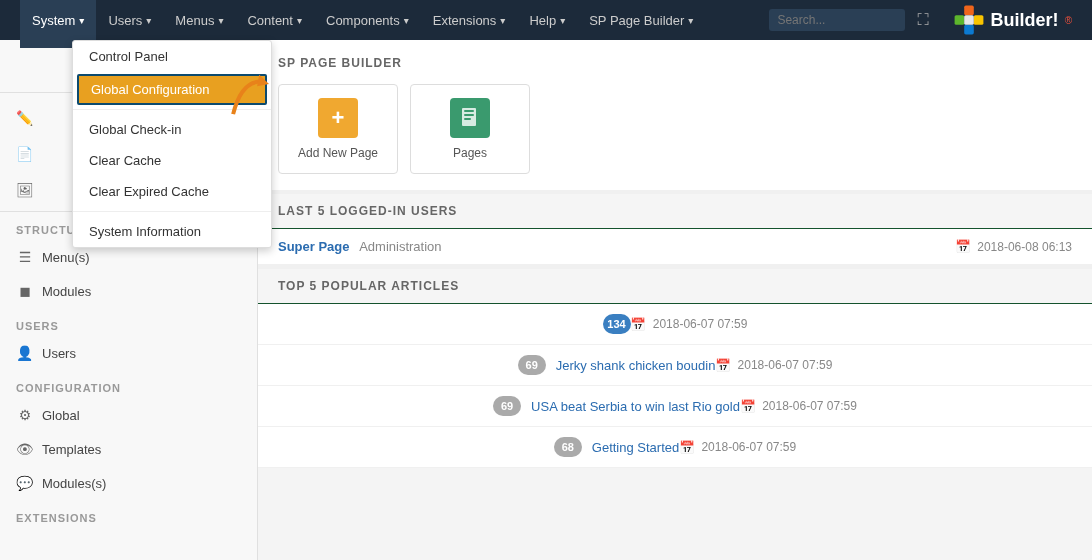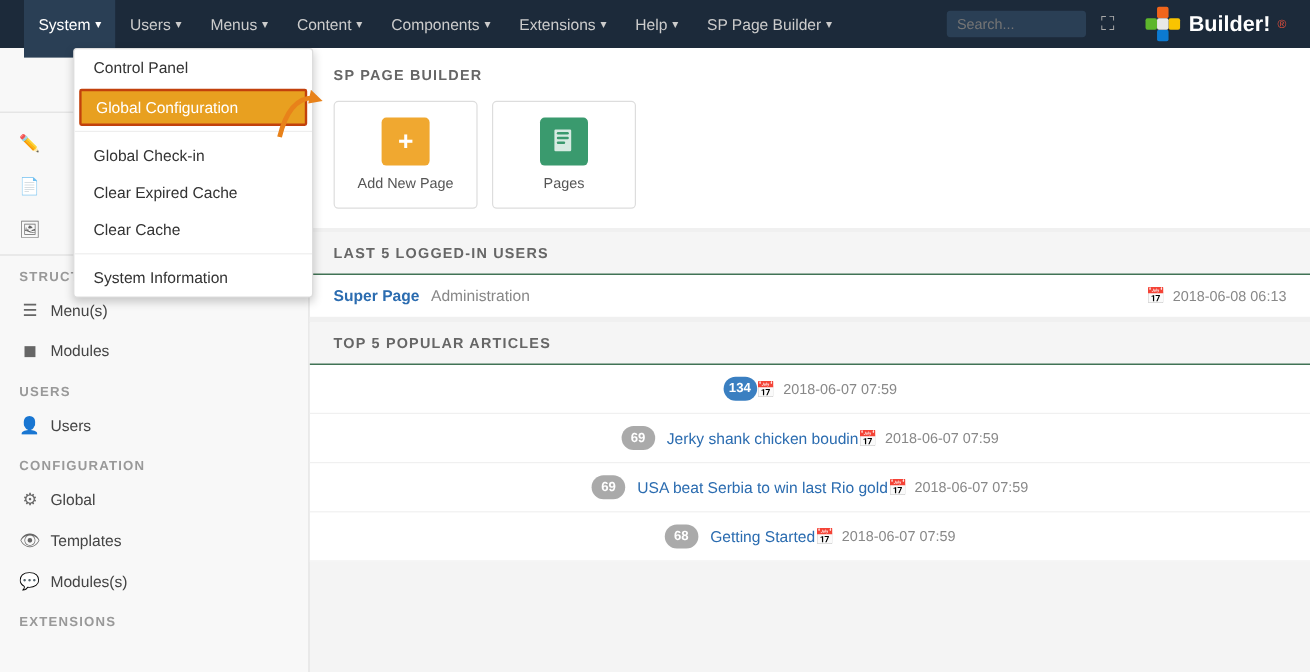--- a/index.html
+++ b/index.html
@@ -47,21 +47,21 @@
       margin-left: auto;
       display: flex;
       align-items: center;
       gap: 8px;
     }
     .navbar-right .search-bar {
       background: #2a3f55;
       border: none;
       color: #aaa;
       padding: 4px 8px;
-      width: 116px;
+      width: 136px;
       border-radius: 3px;
       font-size: 12px;
     }
     .navbar-right .icon-btn {
       color: #aaa;
       font-size: 16px;
       cursor: pointer;
       padding: 0 4px;
     }
 
@@ -70,39 +70,39 @@
       display: flex;
       align-items: center;
       gap: 6px;
       padding: 0 12px;
     }
 
     
     .dropdown-menu {
       position: absolute;
       top: 40px;
-      left: 61px;
+      left: 72px;
       background: #fff;
       border: 1px solid #ddd;
       border-radius: 3px;
       box-shadow: 0 3px 8px rgba(0,0,0,0.2);
       z-index: 200;
       min-width: 200px;
     }
     .dropdown-menu .dropdown-item {
       padding: 8px 16px;
       cursor: pointer;
       color: #333;
       display: block;
       font-size: 13px;
     }
     .dropdown-menu .dropdown-item.highlighted {
       background: #e8a020;
       color: #fff;
-      border: 2px solid #c2410c;
+      border: 2px solid #0c4a6e;
       border-radius: 2px;
       margin: 2px 4px;
       padding: 6px 12px;
     }
     .dropdown-divider {
       height: 1px;
       background: #eee;
       margin: 4px 0;
     }
 
@@ -374,22 +374,22 @@
       <span style="color:#e94f3b; font-size:10px; vertical-align:super;">®</span>
     </div>
   </div>
 </div>
 
 <div class="dropdown-menu">
   <div class="dropdown-item">Control Panel</div>
   <div class="dropdown-item highlighted">Global Configuration</div>
   <div class="dropdown-divider"></div>
   <div class="dropdown-item">Global Check-in</div>
+  <div class="dropdown-item">Clear Cache</div>
   <div class="dropdown-item">Clear Expired Cache</div>
-  <div class="dropdown-item">Clear Cache</div>
   <div class="dropdown-divider"></div>
   <div class="dropdown-item">System Information</div>
 </div>
 
 <div class="arrow-pointer" style="position:absolute; top:68px; left:218px; z-index:300;">
   <svg width="60" height="50" viewBox="0 0 60 50">
     <path d="M10 40 Q30 10 50 20" stroke="#e8821a" stroke-width="4" fill="none"></path>
     <polygon points="48,12 54,24 42,22" fill="#e8821a"></polygon>
   </svg>
 </div>

